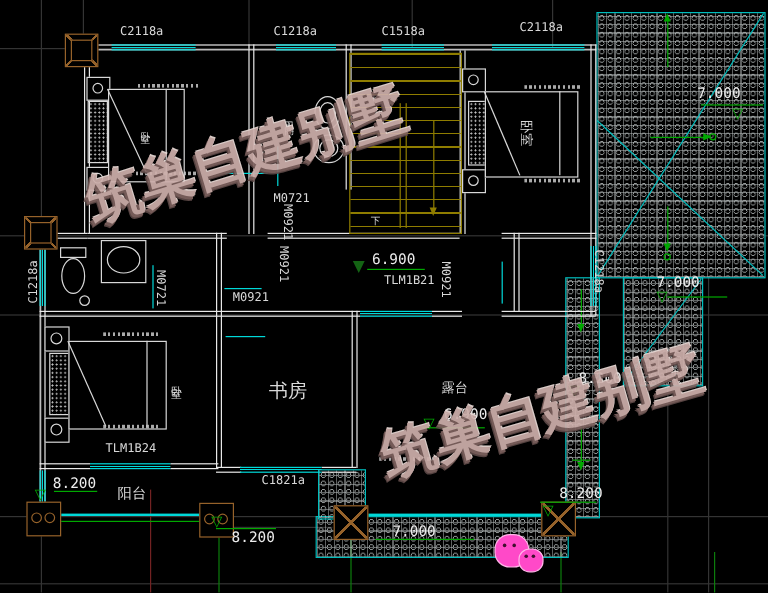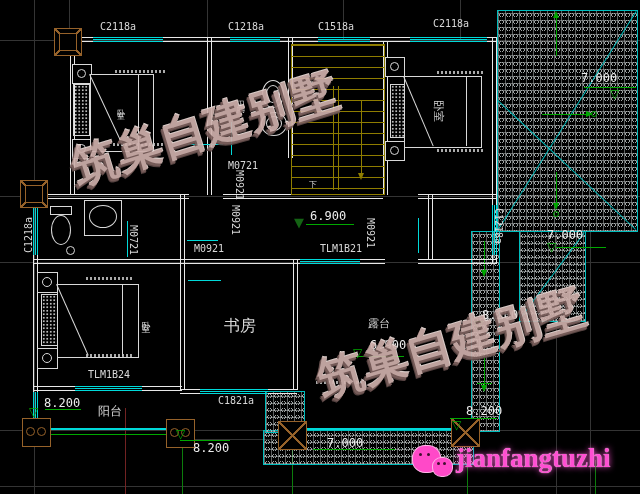--- a/index.html
+++ b/index.html
@@ -223,21 +223,21 @@
   <span class="lbl" style="left:318px;top:22px">C1518a</span>
   <span class="lbl" style="left:433px;top:19px">C2118a</span>
   <span class="lbl rot" style="left:24px;top:253px;transform:rotate(-90deg)">C1218a</span>
   <span class="lbl rot" style="left:503px;top:208px;transform:rotate(90deg)">C1218a</span>
   <span class="lbl" style="left:228px;top:161px">M0721</span>
   <span class="lbl rot" style="left:244px;top:170px;transform:rotate(90deg)">M0921</span>
   <span class="lbl rot" style="left:240px;top:205px;transform:rotate(90deg)">M0921</span>
   <span class="lbl rot" style="left:138px;top:225px;transform:rotate(90deg)">M0721</span>
   <span class="lbl" style="left:194px;top:244px">M0921</span>
   <span class="lbl rot" style="left:375px;top:218px;transform:rotate(90deg)">M0921</span>
-  <span class="lbl" style="left:320px;top:244px">TLM1B21</span>
+  <span class="lbl" style="left:320px;top:230px">TLM1B21</span>
   <span class="lbl" style="left:88px;top:370px">TLM1B24</span>
   <span class="lbl" style="left:218px;top:396px">C1821a</span>
 
   <span class="lbl cn vtxt" style="left:236px;top:94px;font-size:8px">卫生间</span>
   <span class="lbl cn vtxt" style="left:116px;top:103px;font-size:8px">卧室</span>
   <span class="lbl cn rot" style="left:444px;top:100px;font-size:11px;transform:rotate(90deg)">卧室</span>
   <span class="lbl cn vtxt" style="left:141px;top:314px;font-size:9px">卧室</span>
   <span class="lbl cn" style="left:224px;top:318px;font-size:16px">书房</span>
   <span class="lbl cn" style="left:98px;top:405px;font-size:12px">阳台</span>
   <span class="lbl cn" style="left:368px;top:318px;font-size:11px">露台</span>
@@ -271,15 +271,14 @@
 
   <span class="wm" style="left:64px;top:140px;transform:rotate(-17deg)">筑巢自建别墅</span>
   <span class="wm" style="left:310px;top:352px;transform:rotate(-16deg)">筑巢自建别墅</span>
 
   <div class="bub" style="left:412px;top:445px;width:27px;height:26px"></div>
   <div class="eye" style="left:419px;top:453px"></div>
   <div class="eye" style="left:427px;top:453px"></div>
   <div class="bub" style="left:432px;top:457px;width:19px;height:18px"></div>
   <div class="eye" style="left:437px;top:462px"></div>
   <div class="eye" style="left:443px;top:462px"></div>
-  <span class="logo-text" style="left:456px;top:443px">jianfangtuzhi</span>
 
 </div>
 
 </body></html>

